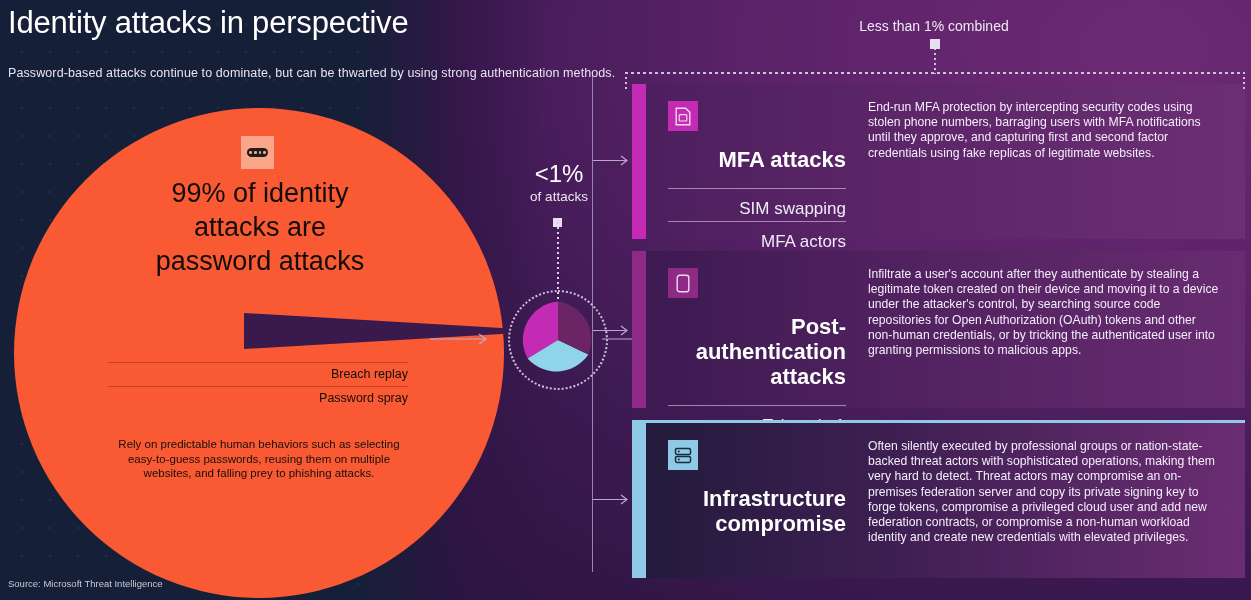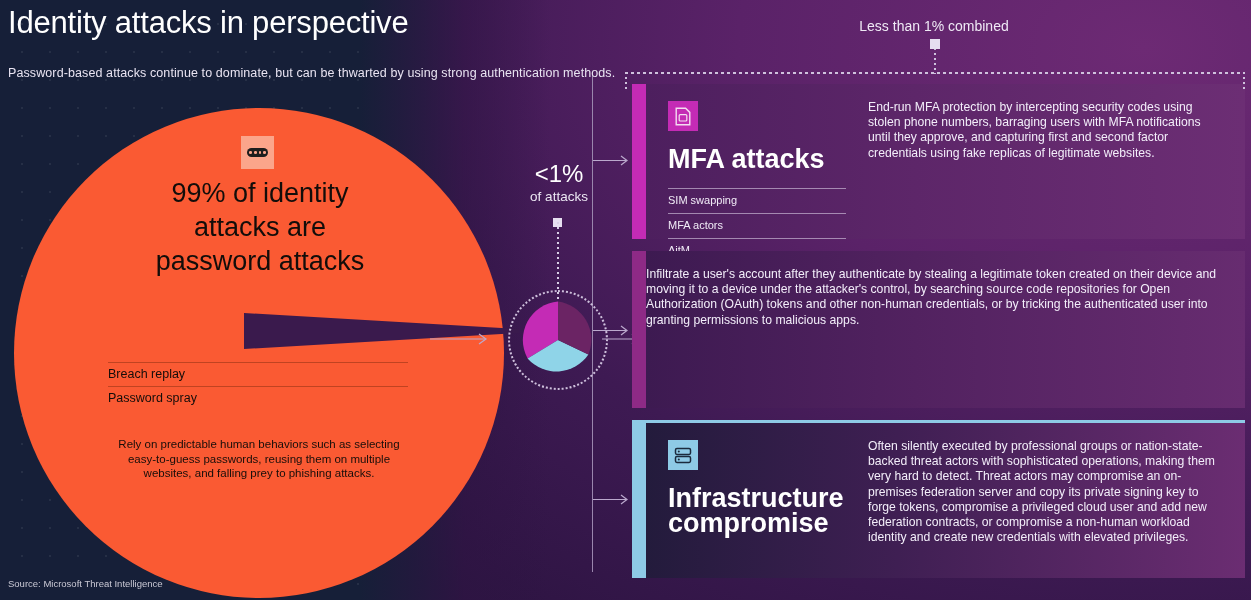--- a/index.html
+++ b/index.html
@@ -83,21 +83,21 @@
     font-size: 27px; line-height: 34px; color: #120d0a;
     z-index: 24;
   }
   .attack-list {
     position: absolute;
     left: 108px; top: 362px; width: 300px;
     z-index: 24;
   }
   .attack-list .row {
     border-top: 1px solid #c04321;
-    text-align: left;
+    text-align: right;
     font-size: 12.5px; color: #140d0a;
     padding: 4px 0 4px;
     line-height: 15px;
   }
   .attack-note {
     position: absolute; left: 105px; top: 437px; width: 308px;
     text-align: center; font-size: 11.5px; line-height: 14.5px;
     color: #170e0a; z-index: 24;
   }
 
@@ -169,26 +169,26 @@
   .card { position: absolute; z-index: 32; display: flex; }
   .accent { width: 14px; flex: 0 0 14px; }
   .card-body { flex: 1; position: relative; }
   .card-inner { display: flex; height: 100%; }
   .card-left { width: 222px; flex: 0 0 222px; padding: 17px 22px 10px 22px; }
   .card-right { flex: 1; padding: 16px 22px 10px 0; }
   .card-icon {
     width: 30px; height: 30px; display: flex; align-items: center; justify-content: center;
   }
   .card-title {
-    margin-top: 16px; font-size: 27px; font-weight: bold; color: #ffffff; line-height: 25px;
+    margin-top: 16px; font-size: 22px; font-weight: bold; color: #ffffff; line-height: 25px; text-align: right;
   }
   .sub-list { margin-top: 16px; }
   .sub-list .srow {
     border-top: 1px solid rgba(232,222,242,0.55);
-    font-size: 11px; color: #f1ebf7; padding: 4px 0 5px; line-height: 15px;
+    font-size: 17px; color: #f1ebf7; padding: 12px 0 5px; line-height: 15px; text-align: right;
   }
   .card-desc { font-size: 12.2px; line-height: 15.2px; color: #f3eefa; }
 
   #card-mfa { left: 632px; top: 84px; width: 613px; height: 155px; }
   #card-mfa .card-body { background: linear-gradient(to right, #4d1f5e 0%, #5d2669 45%, #6c2e74 100%); }
   #card-post { left: 632px; top: 251px; width: 613px; height: 157px; }
   #card-post .card-body { background: linear-gradient(to right, #3d1a51 0%, #522260 45%, #672c70 100%); }
   #card-infra { left: 632px; top: 420px; width: 613px; height: 158px; border-top: 3px solid #8ecae6; }
   #card-infra .card-body { background: linear-gradient(to right, #231b3c 0%, #3f1f53 42%, #6b2d72 100%); }
 
@@ -303,20 +303,32 @@
           <div class="card-desc">End-run MFA protection by intercepting security codes using stolen phone numbers, barraging users with MFA notifications until they approve, and capturing first and second factor credentials using fake replicas of legitimate websites.</div>
         </div>
       </div>
     </div>
   </div>
 
   <div class="card" id="card-post">
     <div class="accent" style="background:#8e2a86"></div>
     <div class="card-body">
       <div class="card-inner">
+        <div class="card-left">
+          <div class="card-icon" style="background:#8e2a86">
+            <svg width="14" height="19" viewBox="0 0 14 19">
+              <rect x="1.2" y="1.2" width="11.6" height="16.6" rx="2.4" fill="none" stroke="#f1d9ee" stroke-width="1.4"></rect>
+            </svg>
+          </div>
+          <div class="card-title">Post-authentication attacks</div>
+          <div class="sub-list">
+            <div class="srow">Token theft</div>
+            <div class="srow">Consent phishing</div>
+          </div>
+        </div>
         <div class="card-right">
           <div class="card-desc">Infiltrate a user's account after they authenticate by stealing a legitimate token created on their device and moving it to a device under the attacker's control, by searching source code repositories for Open Authorization (OAuth) tokens and other non-human credentials, or by tricking the authenticated user into granting permissions to malicious apps.</div>
         </div>
       </div>
     </div>
   </div>
 
   <div class="card" id="card-infra">
     <div class="accent" style="background:#8ecae6"></div>
     <div class="card-body">

